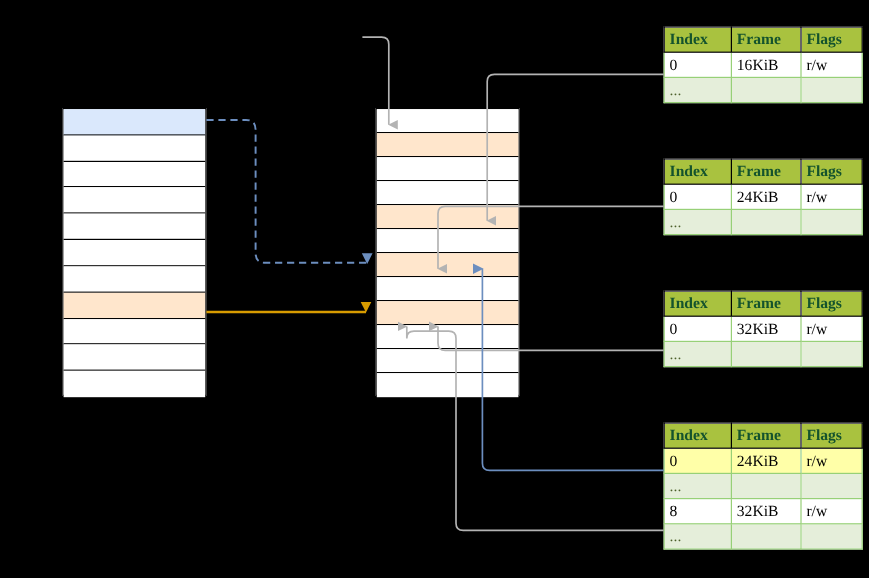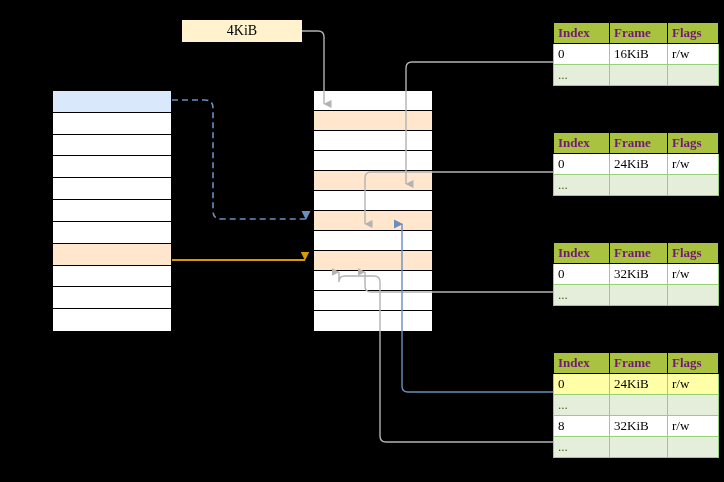--- a/index.html
+++ b/index.html
@@ -58,21 +58,21 @@
     box-sizing: border-box;
     border: 1px solid #97d077;
     padding: 1px 4px;
     height: 21px;
     text-align: left;
     white-space: nowrap;
     overflow: hidden;
   }
   .ptable th {
     background: #a9c23f;
-    color: #701a75;
+    color: #14532d;
     font-weight: bold;
     border-color: #000000;
   }
   .ptable tr.alt td {
     background: #e5eeda;
     color: #4c5f2a;
   }
   .ptable td.hl { background: #ffffa8; }
   .col-index { width: 56px; }
   .col-frame { width: 58px; }
@@ -84,23 +84,20 @@
     left: 0; top: 0;
     width: 724px; height: 482px;
     pointer-events: none;
   }
 </style>
 </head>
 <body>
 
 <div id="stage">
 
-  <div class="labelbox" style="left:182px; top:20px; width:120px; height:22px;">
-    <span>4KiB</span>
-  </div>
 
   <div class="colbox" id="virt-col" style="left:52px; top:90px; width:120px; height:240px;">
       <div class="cellrow blue" style="height: 21.8182px;"></div>
       <div class="cellrow" style="height: 21.8182px;"></div>
       <div class="cellrow" style="height: 21.8182px;"></div>
       <div class="cellrow" style="height: 21.8182px;"></div>
       <div class="cellrow" style="height: 21.8182px;"></div>
       <div class="cellrow" style="height: 21.8182px;"></div>
       <div class="cellrow" style="height: 21.8182px;"></div>
       <div class="cellrow orange" style="height: 21.8182px;"></div>

